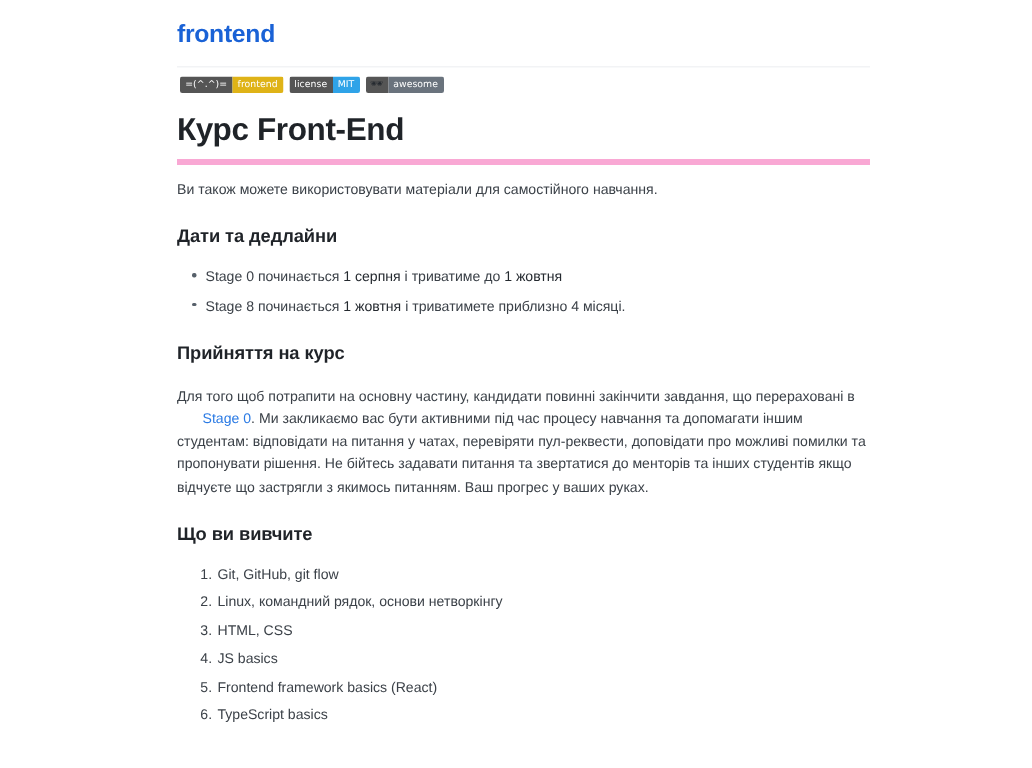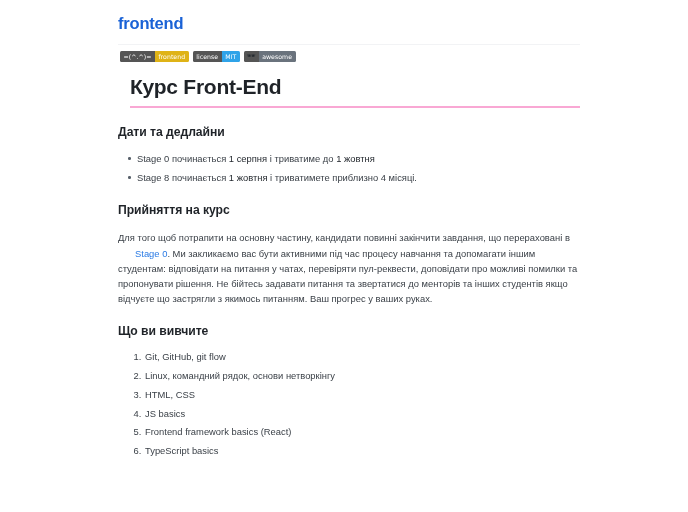--- a/index.html
+++ b/index.html
@@ -94,23 +94,23 @@
     padding: 0 3px;
     font-size: 7px;
     line-height: 11px;
   }
 
   
   h1.title {
     font-size: 21px;
     font-weight: bold;
     letter-spacing: -0.25px;
-    margin: 12px 0 0 12px;
+    margin: 12px 0 0 0;
     padding-bottom: 6px;
-    border-bottom: 2px solid #f9a8d4;
+    border-bottom: 4px solid #f9a8d4;
     line-height: 1.25;
     color: #1f2328;
   }
 
   h2.section {
     font-size: 12.2px;
     font-weight: bold;
     margin: 17px 0 6px 0;
     padding-bottom: 4px;
     line-height: 1.3;
@@ -192,20 +192,21 @@
       </span>
 
       <span class="badge">
         <span class="badge-emoji-left">🕶</span>
         <span class="b-right" style="background:#6a737d">awesome</span>
       </span>
     </div>
 
     <h1 class="title">Курс Front-End</h1>
 
+    <p class="para">Ви також можете використовувати матеріали для самостійного навчання.</p>
 
     <h2 class="section">Дати та дедлайни</h2>
     <ul class="bullets">
       <li><span>Stage 0 починається </span><b>1 серпня</b><span> і триватиме до </span><b>1 жовтня</b></li>
       <li><span>Stage 8 починається </span><b>1 жовтня</b><span> і триватимете приблизно 4 місяці.</span></li>
     </ul>
 
     <h2 class="section">Прийняття на курс</h2>
     <p class="para"><span>Для того щоб потрапити на основну частину, кандидати повинні закінчити завдання, що перераховані в </span><a class="inline-link" href="#">Stage 0</a><span>. Ми закликаємо вас бути активними під час процесу навчання та допомагати іншим студентам: відповідати на питання у чатах, перевіряти пул-реквести, доповідати про можливі помилки та пропонувати рішення. Не бійтесь задавати питання та звертатися до менторів та інших студентів якщо відчуєте що застрягли з якимось питанням. Ваш прогрес у ваших руках.</span></p>
 

